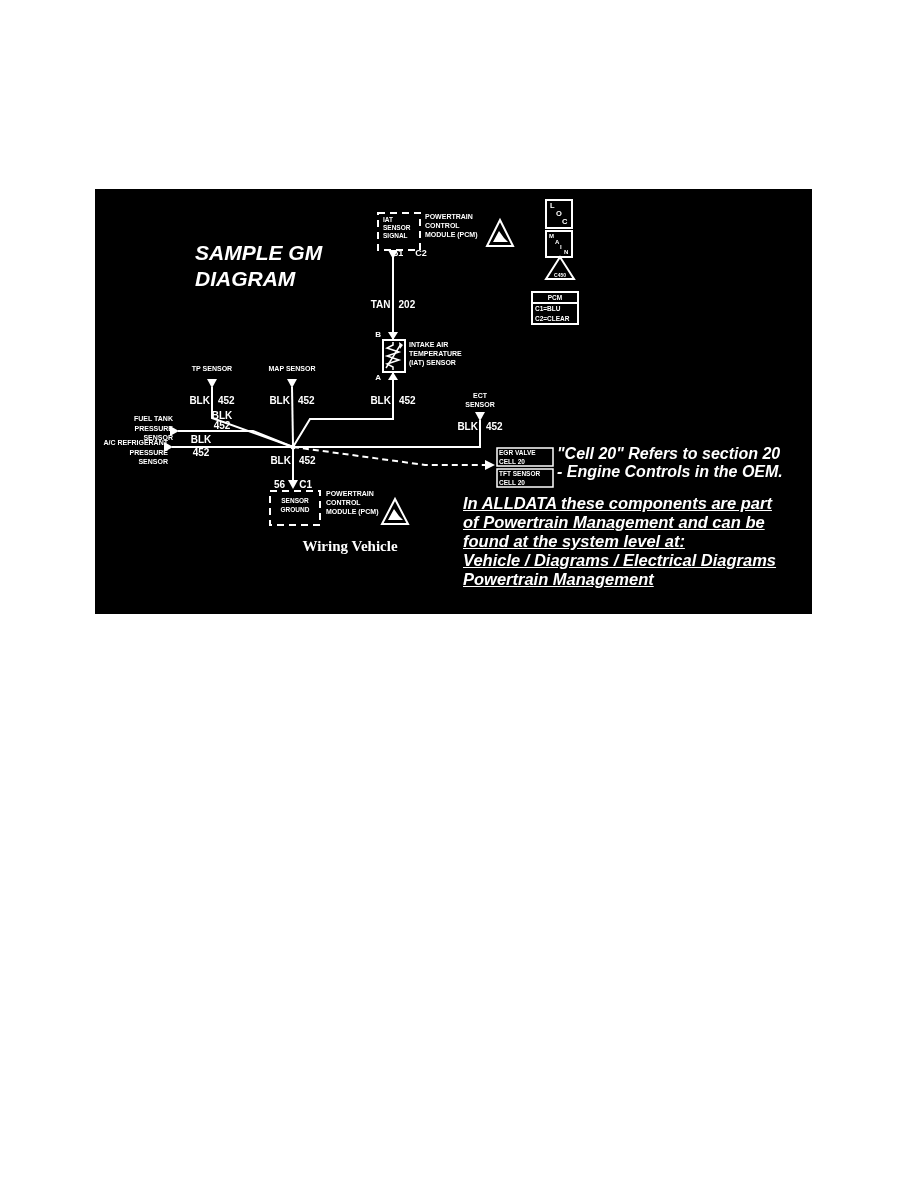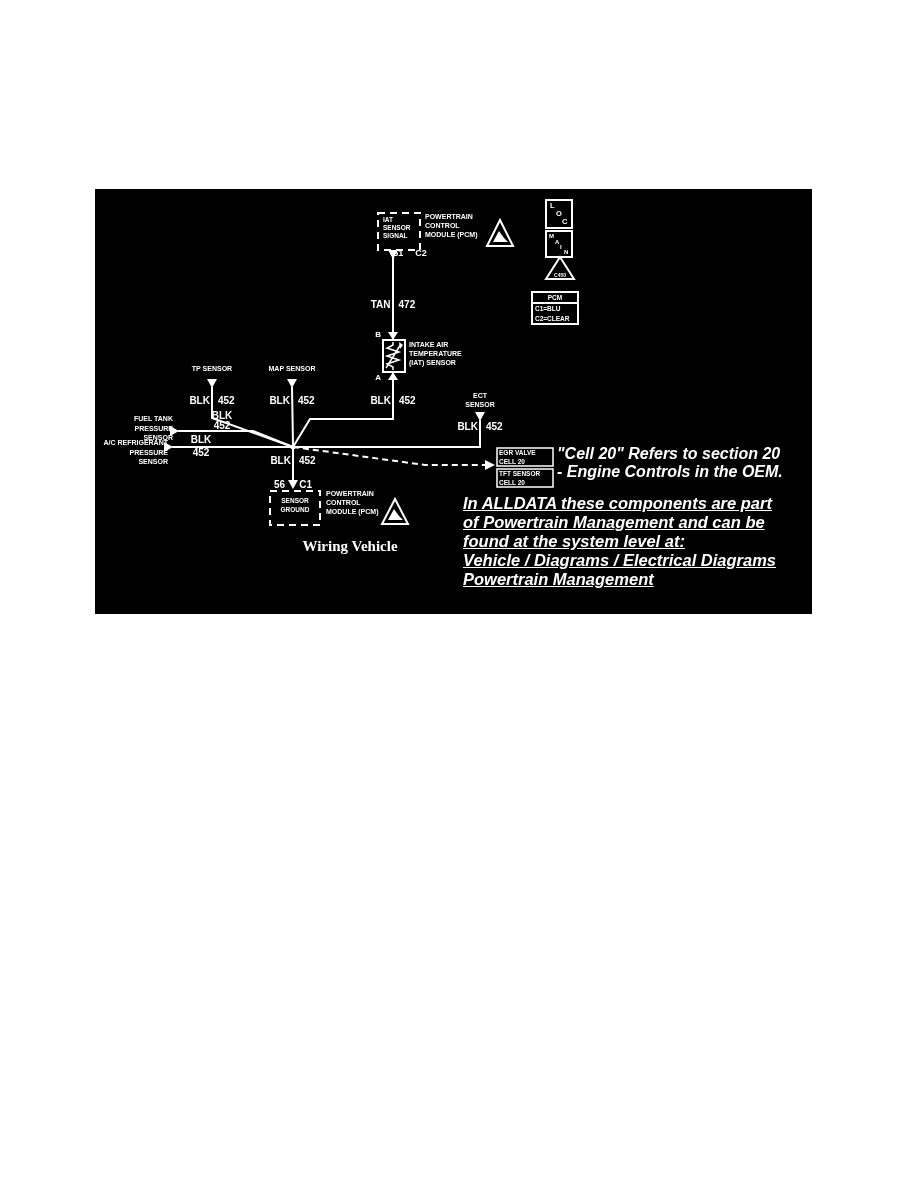--- a/index.html
+++ b/index.html
@@ -78,35 +78,37 @@
       <polygon points="390,271 400,276 390,281"></polygon>
       <polygon points="293,143 303,143 298,151"></polygon>
       <polygon points="293,191 303,191 298,183"></polygon>
       <polygon points="304,153 308,156 305,160"></polygon>
 
       <polygon points="398,53 404,42 409,49 413,53"></polygon>
       <polygon points="293,331 299,320 304,327 308,331"></polygon>
     </g>
   </svg>
 
+  <div class="lbl" style="left:100px;top:51px;font-size:21px;font-style:italic;line-height:26px;">SAMPLE GM
+DIAGRAM</div>
 
   <div class="lbl" style="left:288px;top:27px;font-size:6.5px;line-height:8px;">IAT
 SENSOR
 SIGNAL</div>
   <div class="lbl" style="left:330px;top:23px;font-size:7px;line-height:9px;">POWERTRAIN
 CONTROL
 MODULE (PCM)</div>
   <div class="wl" style="left:298px;top:59px;font-size:9px;gap:12px;padding-left:34px;">
     <span>51</span>
     <span>C2</span>
   </div>
 
   <div class="wl" style="left:298px;top:111px;">
     <span>TAN</span>
-    <span>472</span>
+    <span>202</span>
   </div>
 
   <div class="lbl" style="left:274px;top:141px;width:12px;text-align:right;font-size:8px;">B</div>
   <div class="lbl" style="left:274px;top:184px;width:12px;text-align:right;font-size:8px;">A</div>
   <div class="lbl" style="left:314px;top:151px;font-size:7px;line-height:9px;">INTAKE AIR
 TEMPERATURE
 (IAT) SENSOR</div>
 
   <div class="lbl" style="left:77px;top:176px;width:80px;text-align:center;font-size:7px;">TP SENSOR</div>
   <div class="lbl" style="left:157px;top:176px;width:80px;text-align:center;font-size:7px;">MAP SENSOR</div>

